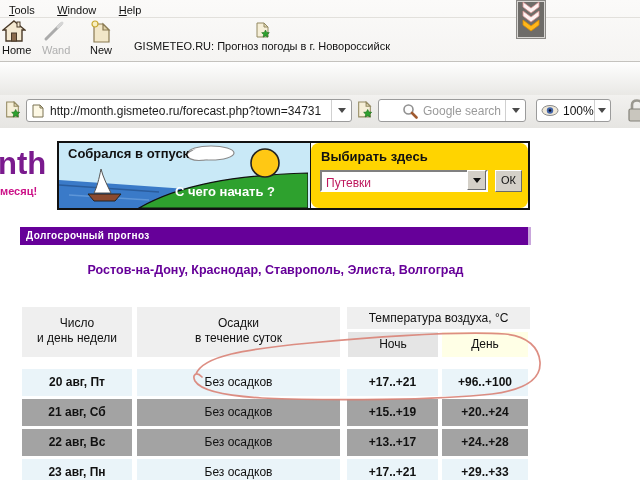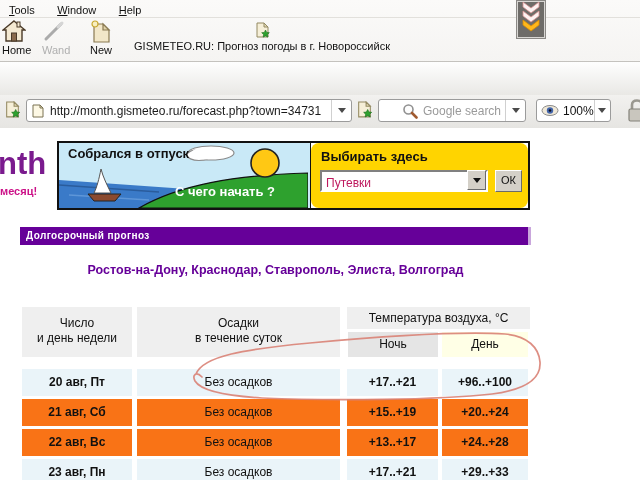--- a/index.html
+++ b/index.html
@@ -77,21 +77,21 @@
   .cities{position:absolute;left:20px;top:135px;width:511px;text-align:center;
     font-size:12.5px;font-weight:bold;color:#660099;}
 
   .ftable{position:absolute;left:22px;top:179px;width:508px;height:173px;font-size:12px;color:#111;}
   .hcell{position:absolute;background:#EFEFEF;text-align:center;box-sizing:border-box;}
   .hcell .l{display:block;line-height:15px;}
   .h-two{padding-top:9px;}
   .trow{position:absolute;left:0;width:508px;height:27px;}
   .cell{position:absolute;top:0;height:27px;line-height:27px;text-align:center;}
   .row-blue .cell{background:#EAF4F9;}
-  .row-pink .cell{background:#f97316;}
+  .row-pink .cell{background:#a3a3a3;}
   .c1{left:0;width:110px;font-weight:bold;}
   .c2{left:115px;width:203px;}
   .c3{left:325px;width:91px;font-weight:bold;}
   .c4{left:420px;width:86px;font-weight:bold;}
   .hc1{left:0;top:0;width:110px;height:50px;}
   .hc2{left:115px;top:0;width:203px;height:50px;}
   .hc-temp{left:325px;top:0;width:183px;height:22px;padding-top:4px;}
   .hc-night{left:326px;top:25px;width:90px;height:25px;background:#e5e5e5;line-height:25px;}
   .hc-day{left:420px;top:25px;width:86px;height:25px;background:#FFFFE6;line-height:25px;}
 

